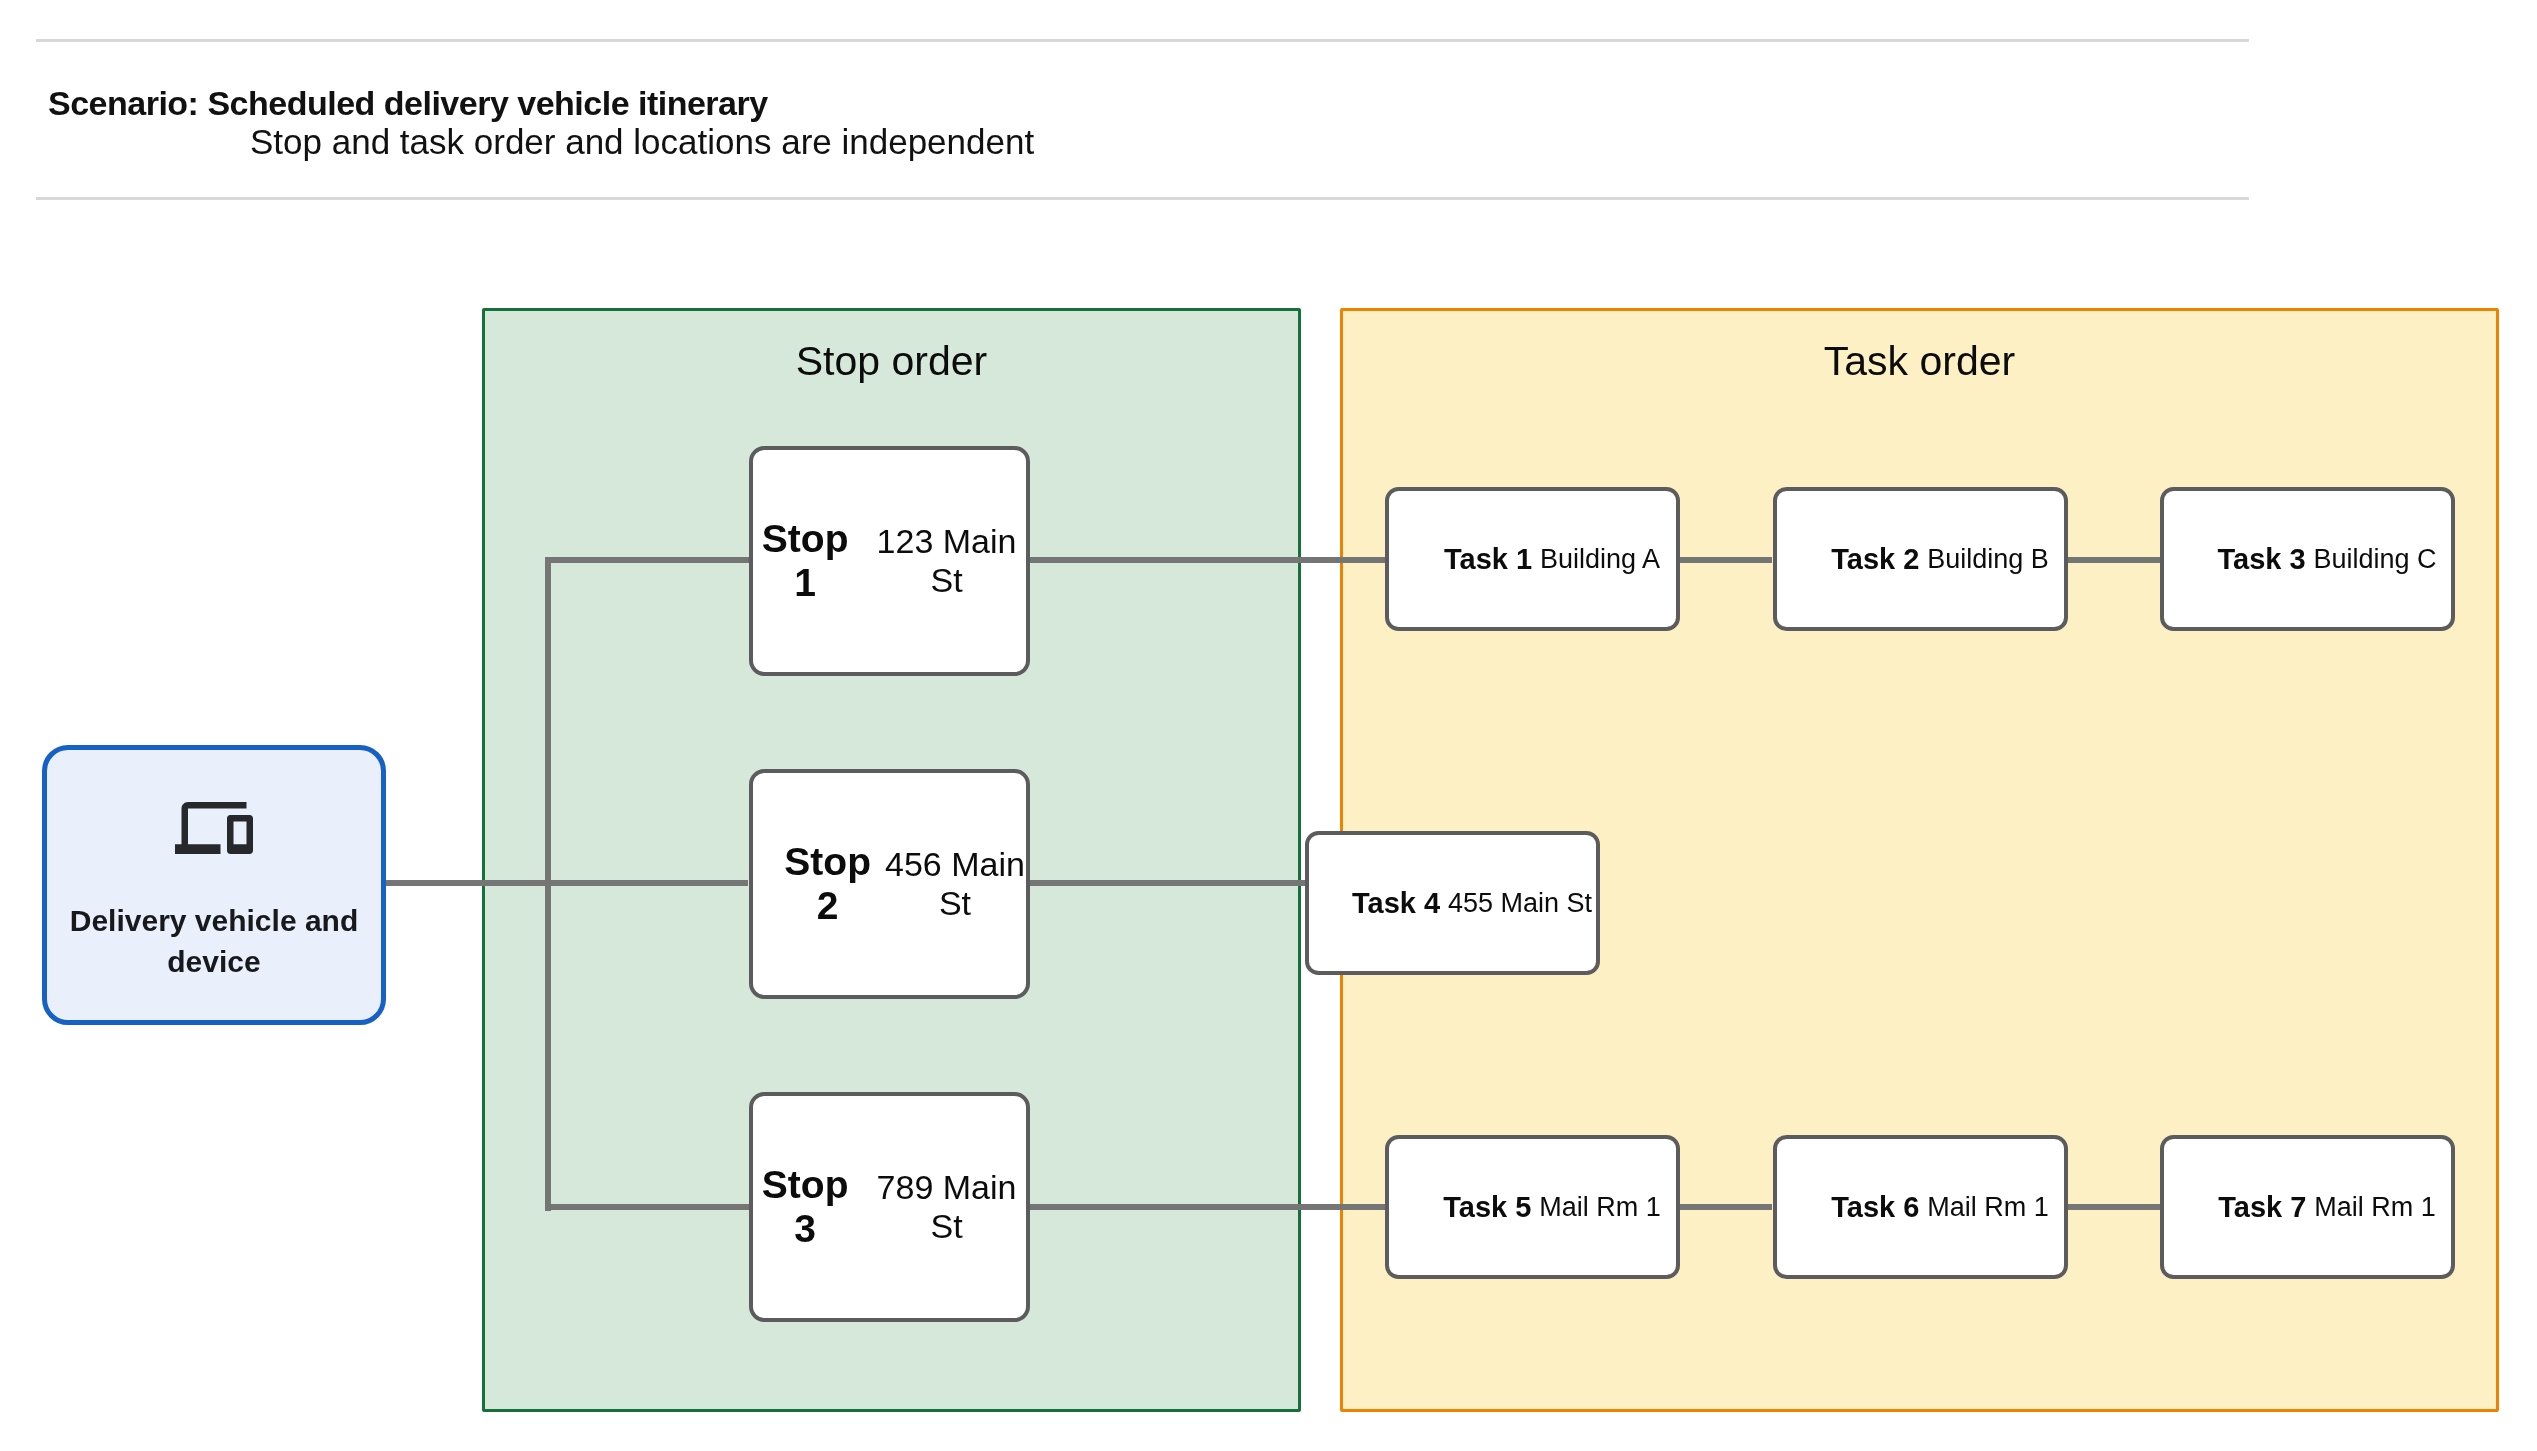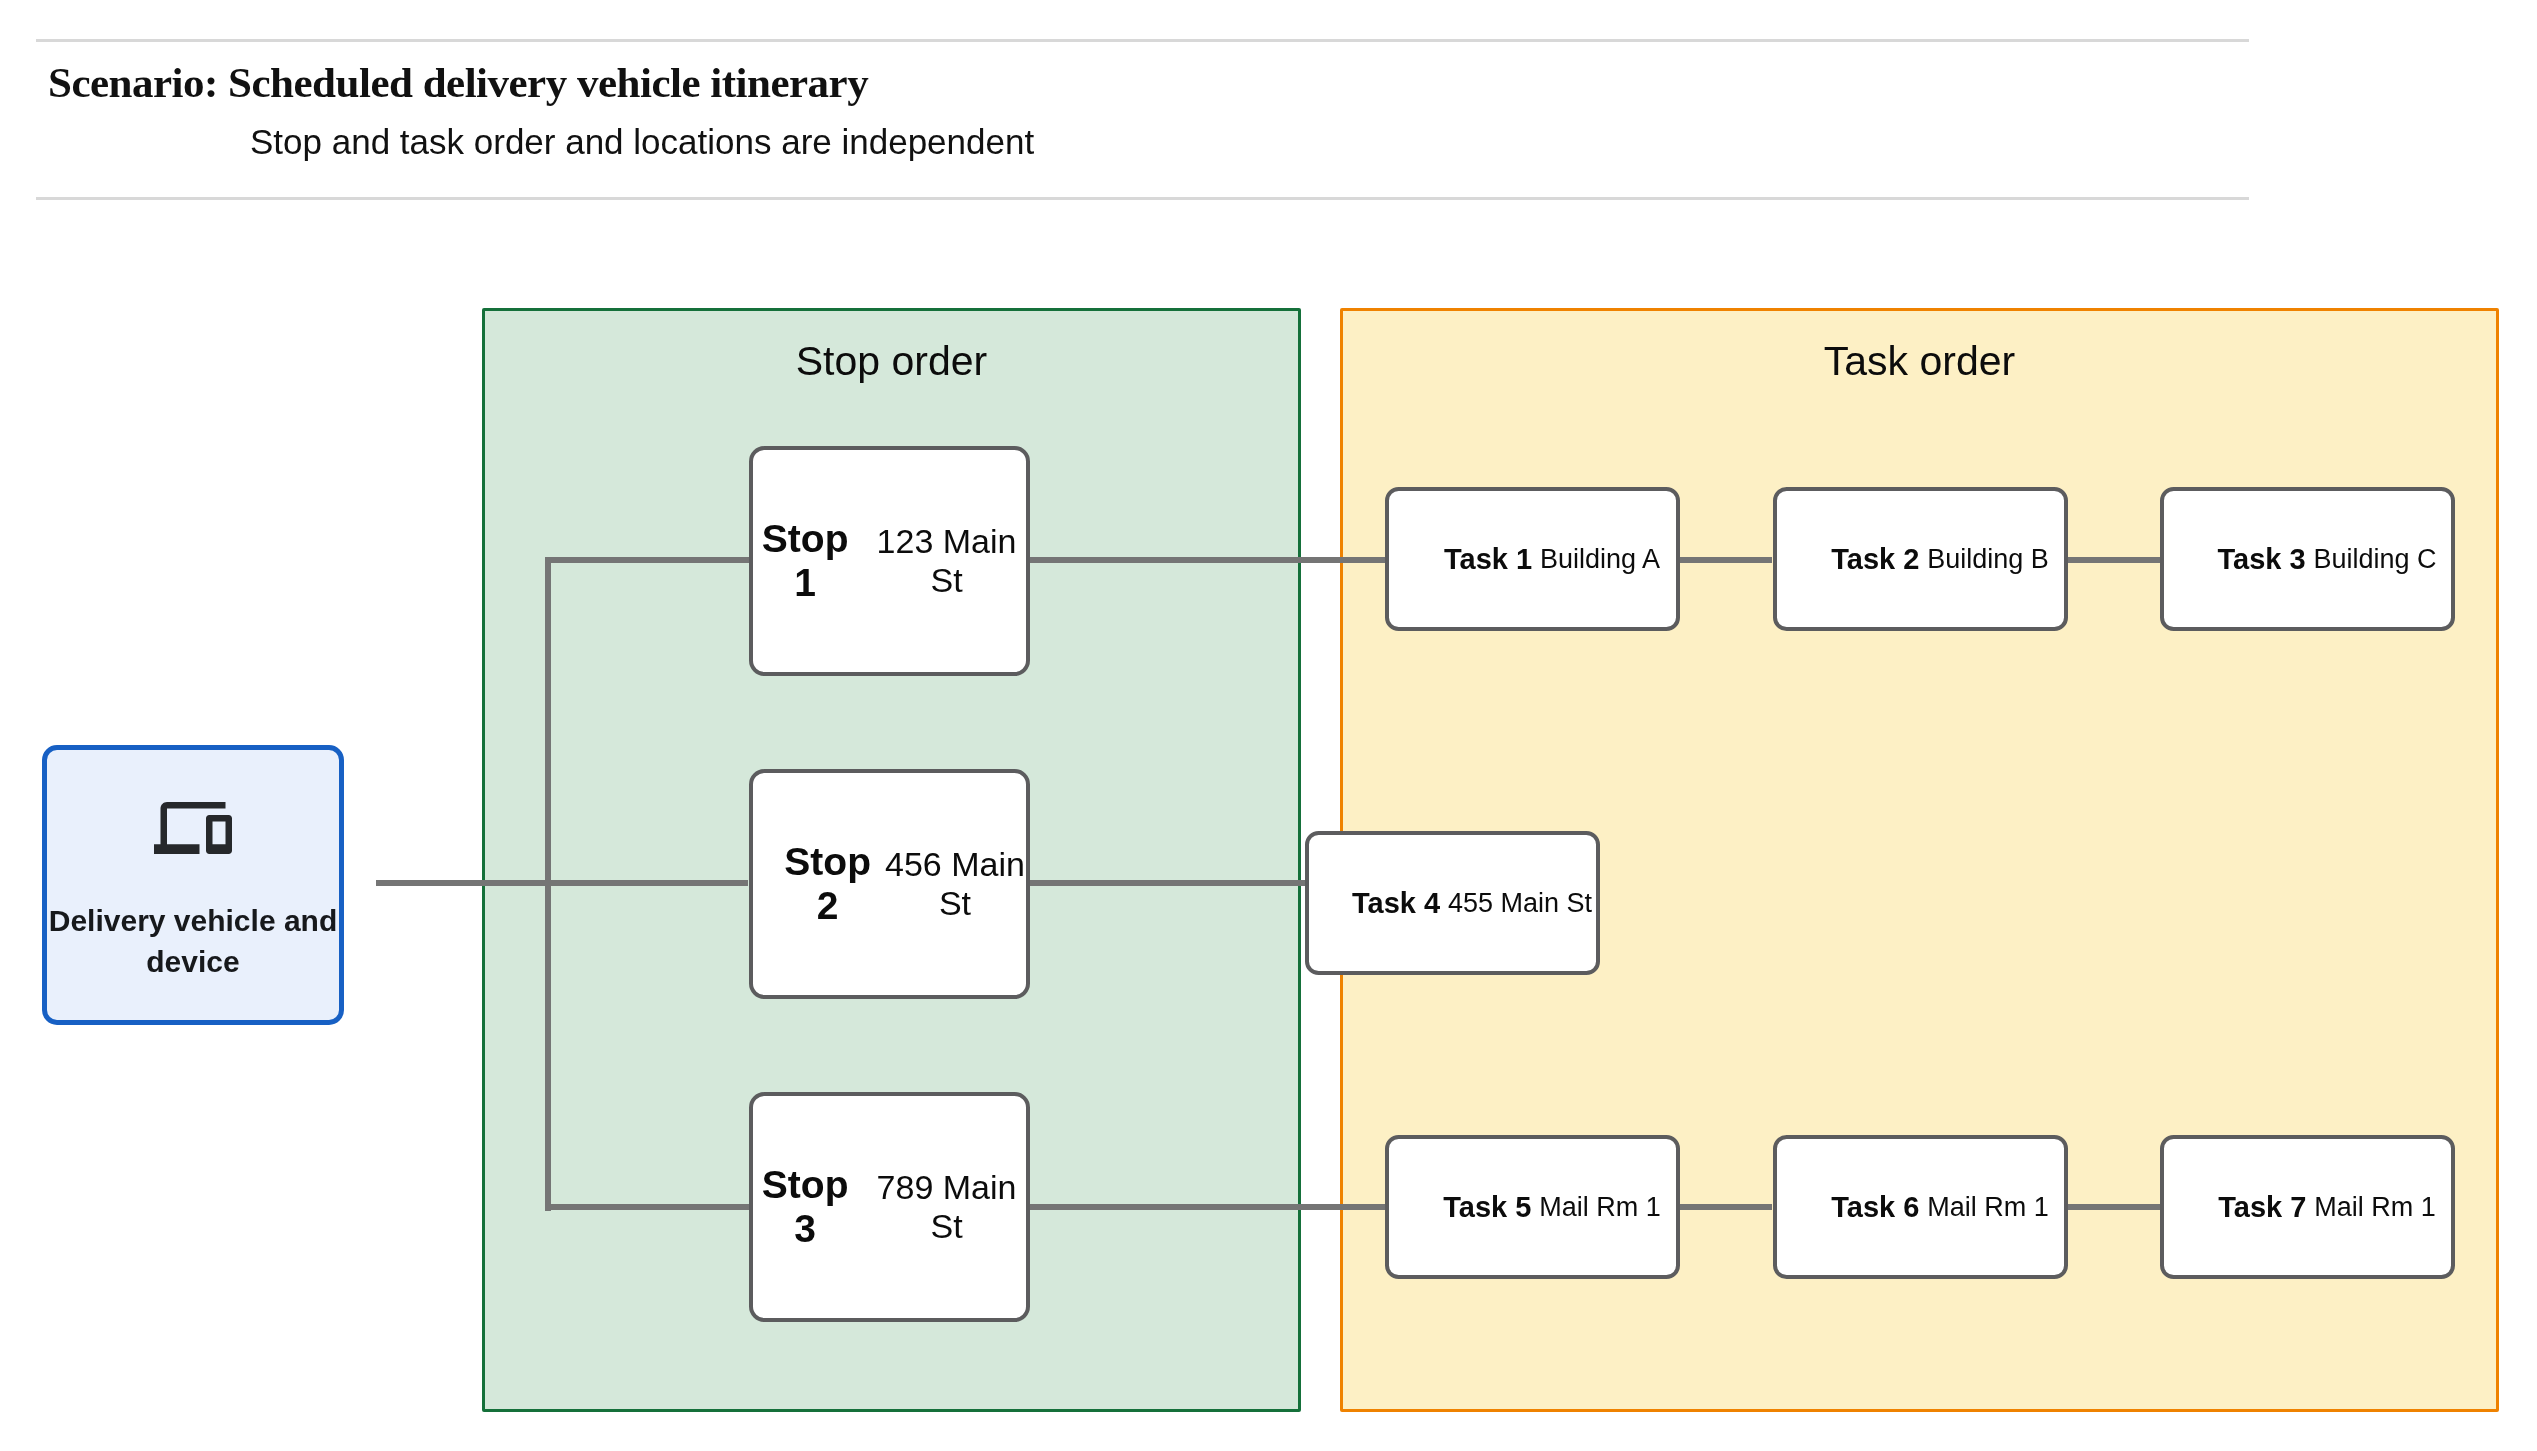--- a/index.html
+++ b/index.html
@@ -17,26 +17,25 @@
     left:36px;
     width:2213px;
     height:2.9px;
     background:#d8d8d8;
   }
   .rule.top{top:39px;}
   .rule.bottom{top:197px;}
   .title{
     position:absolute;
     left:48px;
-    top:58px;
-    font-size:43px;
+    top:84px;
+    font-size:34px;
     font-weight:700;
     letter-spacing:-0.5px;
     white-space:nowrap;
-    font-family:Liberation Serif, serif;
   }
   .subtitle{
     position:absolute;
     left:250px;
     top:122px;
     font-size:35px;
     font-weight:400;
     white-space:nowrap;
   }
 
@@ -103,25 +102,25 @@
   .task-node{
     width:295px;height:144px;
     border-radius:13.6px;gap:7.8px;padding-left:39px;
   }
   .task-node .nt{font-size:29px;}
   .task-node .ns{font-size:27px;}
 
   .vehicle-node{
     position:absolute;
     left:42px;top:745px;
-    width:302px;height:280px;
+    width:344px;height:280px;
     box-sizing:border-box;
     background:#e9f0fc;
     border:5.8px solid #1760c4;
-    border-radius:15px;
+    border-radius:26px;
     display:flex;
     flex-direction:column;
     align-items:center;
     justify-content:center;
     text-align:center;
     z-index:3;
   }
   .vehicle-node .icon{margin-bottom:33px;line-height:0;}
   .vehicle-node .vt{
     font-size:30px;

